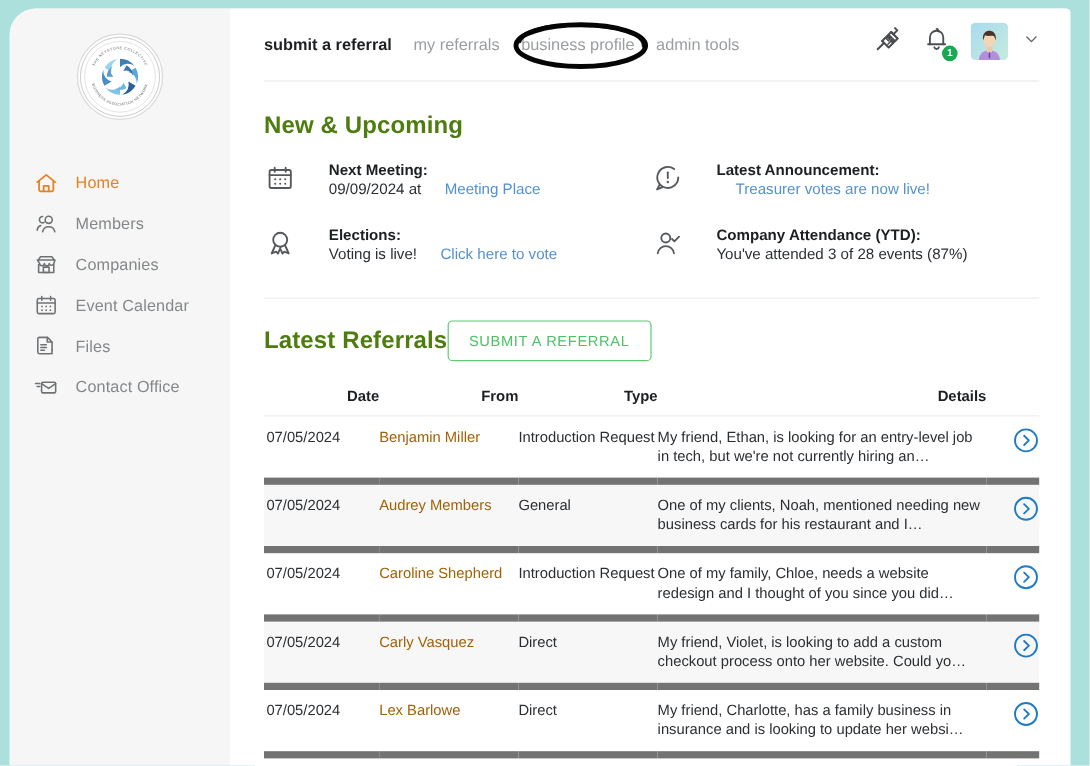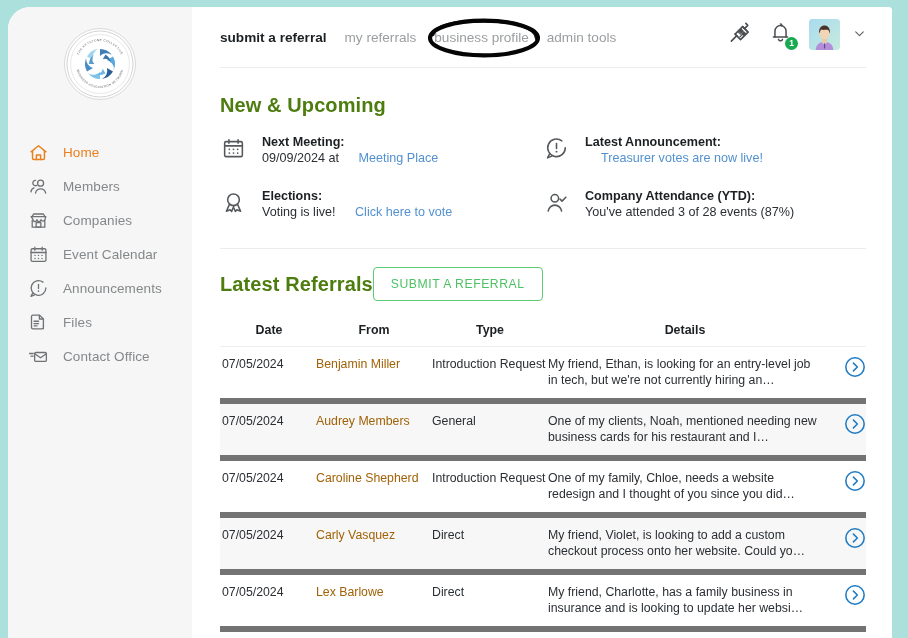--- a/index.html
+++ b/index.html
@@ -175,21 +175,21 @@
 
   #new-upcoming { padding-top: 26px; }
 
   .nu-grid {
     margin-top: 17px;
     display: grid;
     grid-template-columns: 1fr 1fr;
     row-gap: 22px;
     column-gap: 0px;
   }
-  .nu-item { display: flex; gap: 16px; align-items: flex-start; }
+  .nu-item { display: flex; gap: 28px; align-items: flex-start; }
   .nu-ico {
     width: 26px; height: 26px; flex: 0 0 26px;
     color: #56595c;
     margin-top: 1px;
     display: flex; align-items: center; justify-content: center;
   }
   .nu-body { font-size: 12.6px; line-height: 16px; }
   .nu-title { font-weight: bold; color: #1c2023; display: block; }
   .nu-text { color: #2b2f33; }
   .link { color: #5391cf; cursor: pointer; padding-left: 16px; }
@@ -227,21 +227,21 @@
   }
 
   
   table.referrals {
     width: 100%;
     border-collapse: collapse;
     margin-top: 22px;
     table-layout: fixed;
   }
   table.referrals th {
-    text-align: center;
+    text-align: right;
     font-size: 12.4px;
     color: #1c2023;
     font-weight: bold;
     padding: 0 0 9px 0;
     border-bottom: 1px solid #eeeeee;
   }
   table.referrals td {
     font-size: 12.3px;
     color: #2b2f33;
     padding: 10px 0;
@@ -361,31 +361,20 @@
             <circle cx="12" cy="13" r="0.85" fill="currentColor" stroke="none"></circle>
             <circle cx="16" cy="13" r="0.85" fill="currentColor" stroke="none"></circle>
             <circle cx="8" cy="16.6" r="0.85" fill="currentColor" stroke="none"></circle>
             <circle cx="12" cy="16.6" r="0.85" fill="currentColor" stroke="none"></circle>
             <circle cx="16" cy="16.6" r="0.85" fill="currentColor" stroke="none"></circle>
           </svg>
         </span>
         <span class="nav-label">Event Calendar</span>
       </div>
 
-      <div class="nav-item">
-        <span class="nav-ico">
-          <svg width="21" height="21" viewBox="0 0 24 24" fill="none" stroke="currentColor" stroke-width="1.5" stroke-linecap="round" stroke-linejoin="round">
-            <path d="M20.4 11.3a8.4 8.4 0 1 1-3.3-6.6"></path>
-            <path d="M5.4 17.2 3.4 21l4.1-1.7"></path>
-            <path d="M12 7.3v4.6"></path>
-            <circle cx="12" cy="15" r="0.95" fill="currentColor" stroke="none"></circle>
-          </svg>
-        </span>
-        <span class="nav-label">Announcements</span>
-      </div>
 
       <div class="nav-item">
         <span class="nav-ico">
           <svg width="21" height="21" viewBox="0 0 24 24" fill="none" stroke="currentColor" stroke-width="1.5" stroke-linecap="round" stroke-linejoin="round">
             <path d="M5.6 3.6h7.6l4.4 4.4v9.6a1.6 1.6 0 0 1-1.6 1.6H5.6A1.6 1.6 0 0 1 4 17.6V5.2a1.6 1.6 0 0 1 1.6-1.6z"></path>
             <path d="M13 3.8V8h4.2"></path>
             <path d="M6.9 10.6h5.2M6.9 13.2h5.2M6.9 15.8h3.4"></path>
             <circle cx="17.6" cy="15.6" r="0.8" fill="currentColor" stroke="none"></circle>
             <circle cx="17.6" cy="19" r="0.8" fill="currentColor" stroke="none"></circle>
           </svg>

